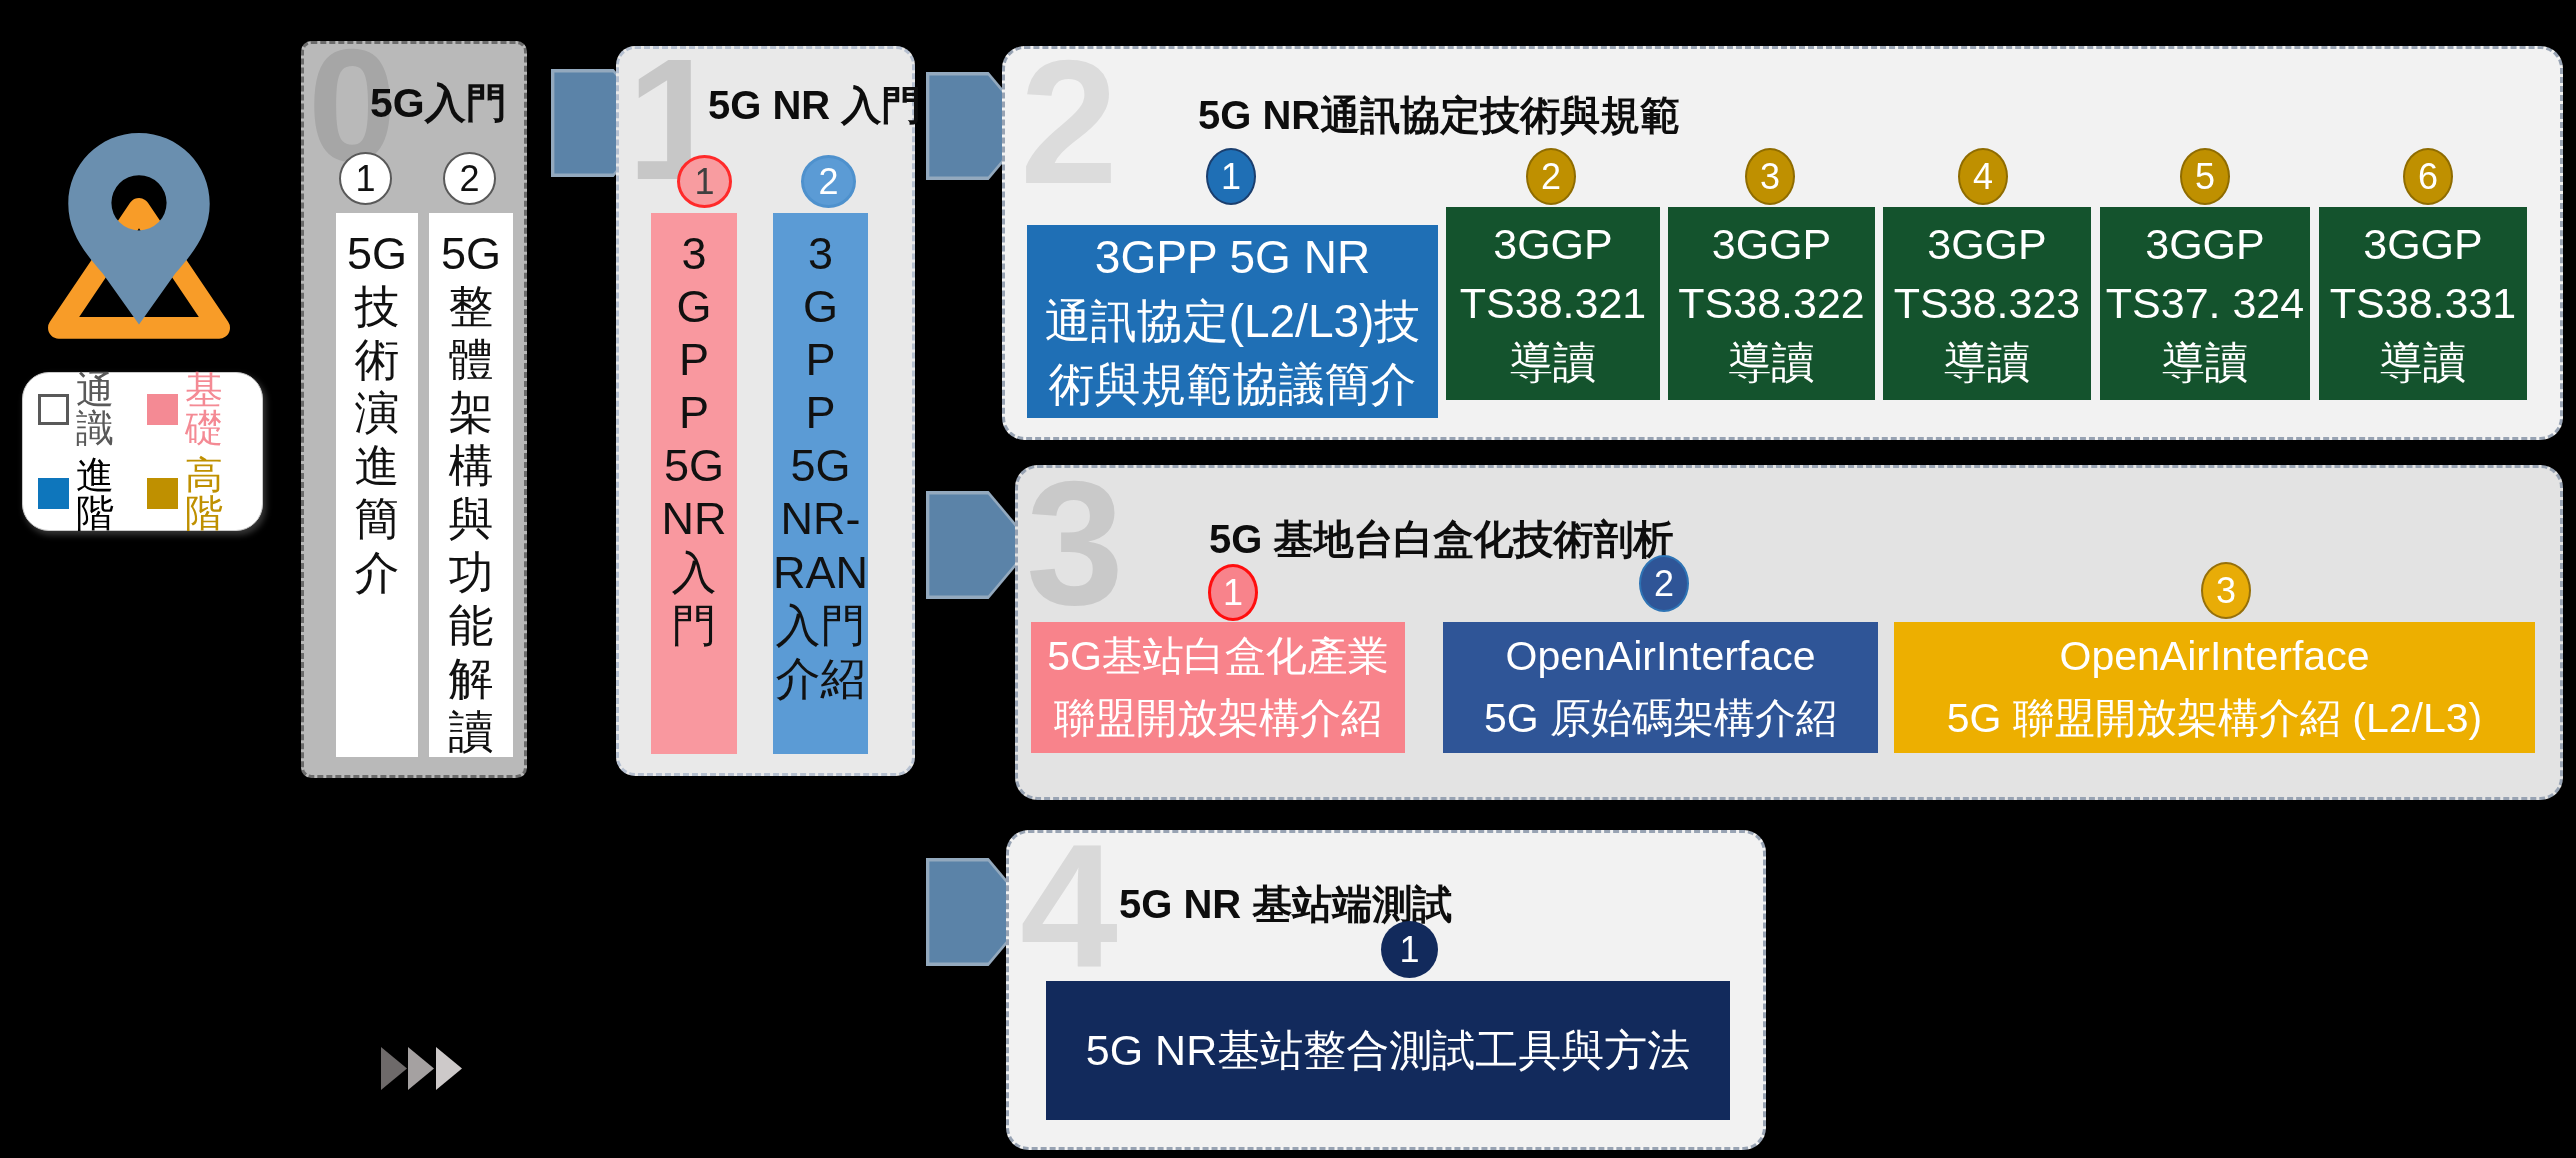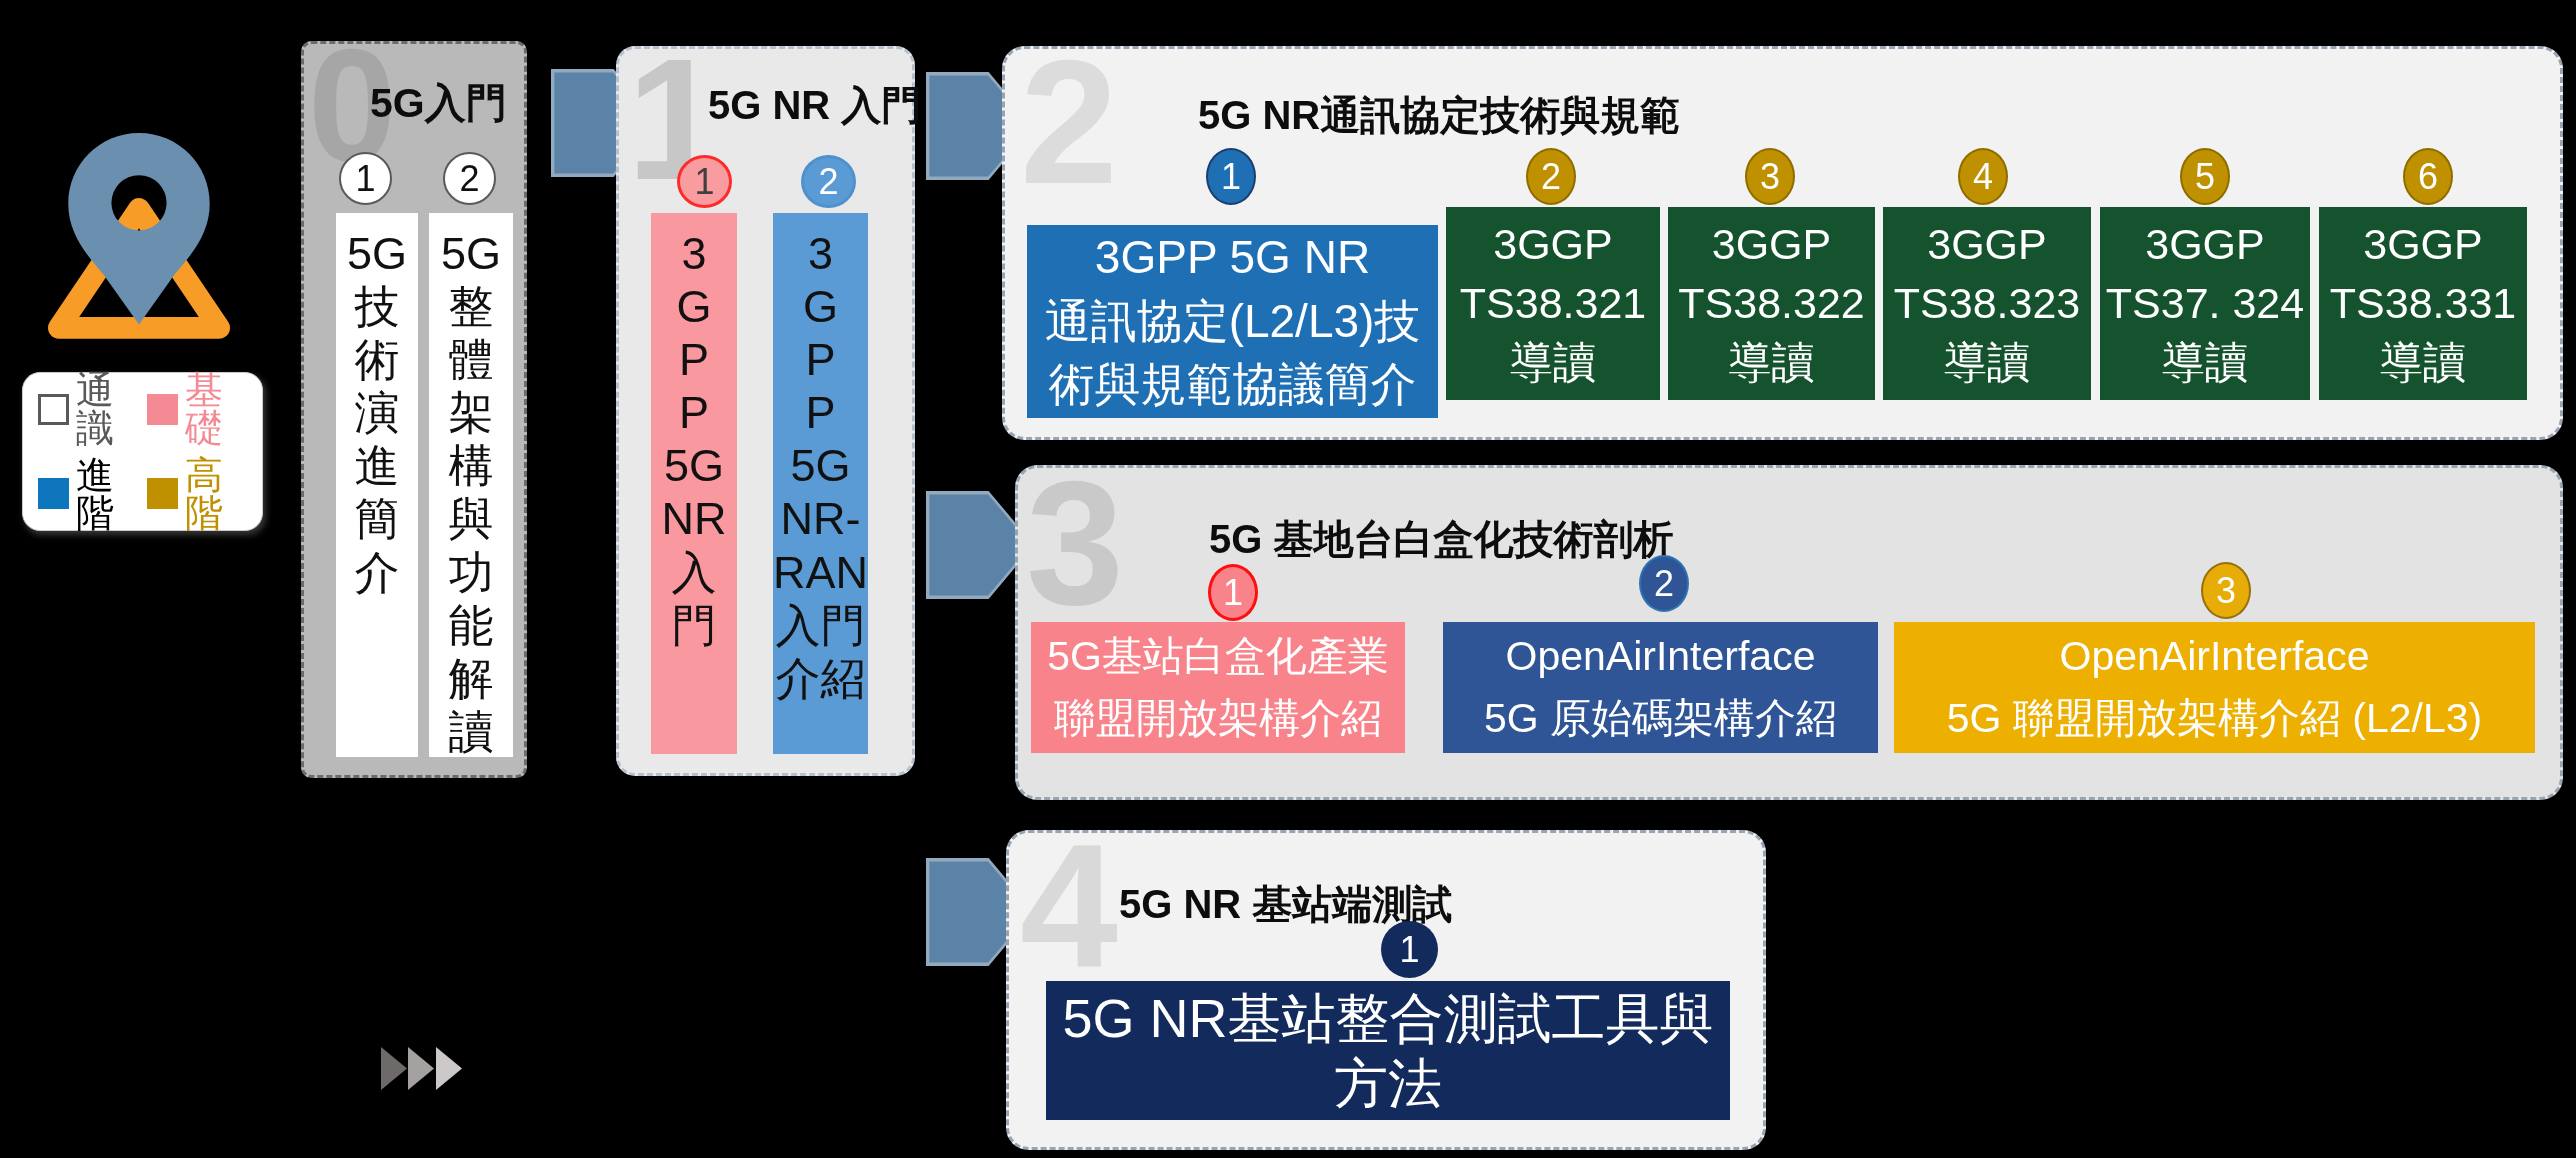--- a/index.html
+++ b/index.html
@@ -22,34 +22,34 @@
   .card{position:absolute;display:flex;flex-direction:column;align-items:center;justify-content:center;
         text-align:center;box-sizing:border-box;}
   .card .ln{width:100%;}
   
   .vcol{justify-content:flex-start;padding-top:14px;font-size:45px;color:#111;}
   .vcol .ln{line-height:1.18;}
   
   .s2c1{font-size:46px;color:#fff;margin-top:18px;} .s2c1 .ln{line-height:1.38;}
   .s2gold{font-size:43px;color:#fff;} .s2gold .ln{line-height:1.38;}
   .s3card{font-size:41px;color:#fff;} .s3card .ln{line-height:1.5;}
-  .s4card{font-size:54px;color:#fff;} .s4card .ln{line-height:1.2;}
+  .s4card{font-size:43px;color:#fff;} .s4card .ln{line-height:1.2;}
   
   .bg-blue{background:#1F6FB5;} .bg-gold{background:#14532d;} .bg-pink{background:#F8838B;}
   .bg-pinklight{background:#F9989F;} .bg-colblue{background:#5B9BD5;} .bg-dblue{background:#2F5597;}
   .bg-amber{background:#EDAF00;} .bg-navy{background:#122A5C;} .bg-white{background:#FFF;}
   
   .arrow{position:absolute;width:108px;height:108px;}
   .arrow .outer{position:absolute;inset:0;background:#93A9BE;
       clip-path:polygon(0% 0%,58% 0%,100% 50%,58% 100%,0% 100%);}
   .arrow .inner{position:absolute;inset:3.4px;background:#5B83A8;
       clip-path:polygon(0% 0%,58% 0%,100% 50%,58% 100%,0% 100%);}
   
   #legend{position:absolute;left:21.5px;top:372px;width:241px;height:159px;background:#fff;
-          border:1.7px solid #C9C9C9;border-radius:18px;box-shadow:2.6px 3.4px 6.9px rgba(120,120,120,.45);
+          border:1.7px solid #C9C9C9;border-radius:27px;box-shadow:2.6px 3.4px 6.9px rgba(120,120,120,.45);
           display:grid;grid-template-columns:1fr 1fr;align-content:center;row-gap:8.6px;
           padding:8.6px 5.2px 8.6px 15.5px;box-sizing:border-box;}
   .lg-item{display:flex;align-items:center;gap:6.9px;font-size:38px;line-height:1;}
   .lg-sw{width:31px;height:31px;box-sizing:border-box;flex:0 0 auto;}
   
   .tri{position:absolute;width:26px;height:43px;clip-path:polygon(0 0,100% 50%,0 100%);}
 </style>
 </head>
 <body>
 

